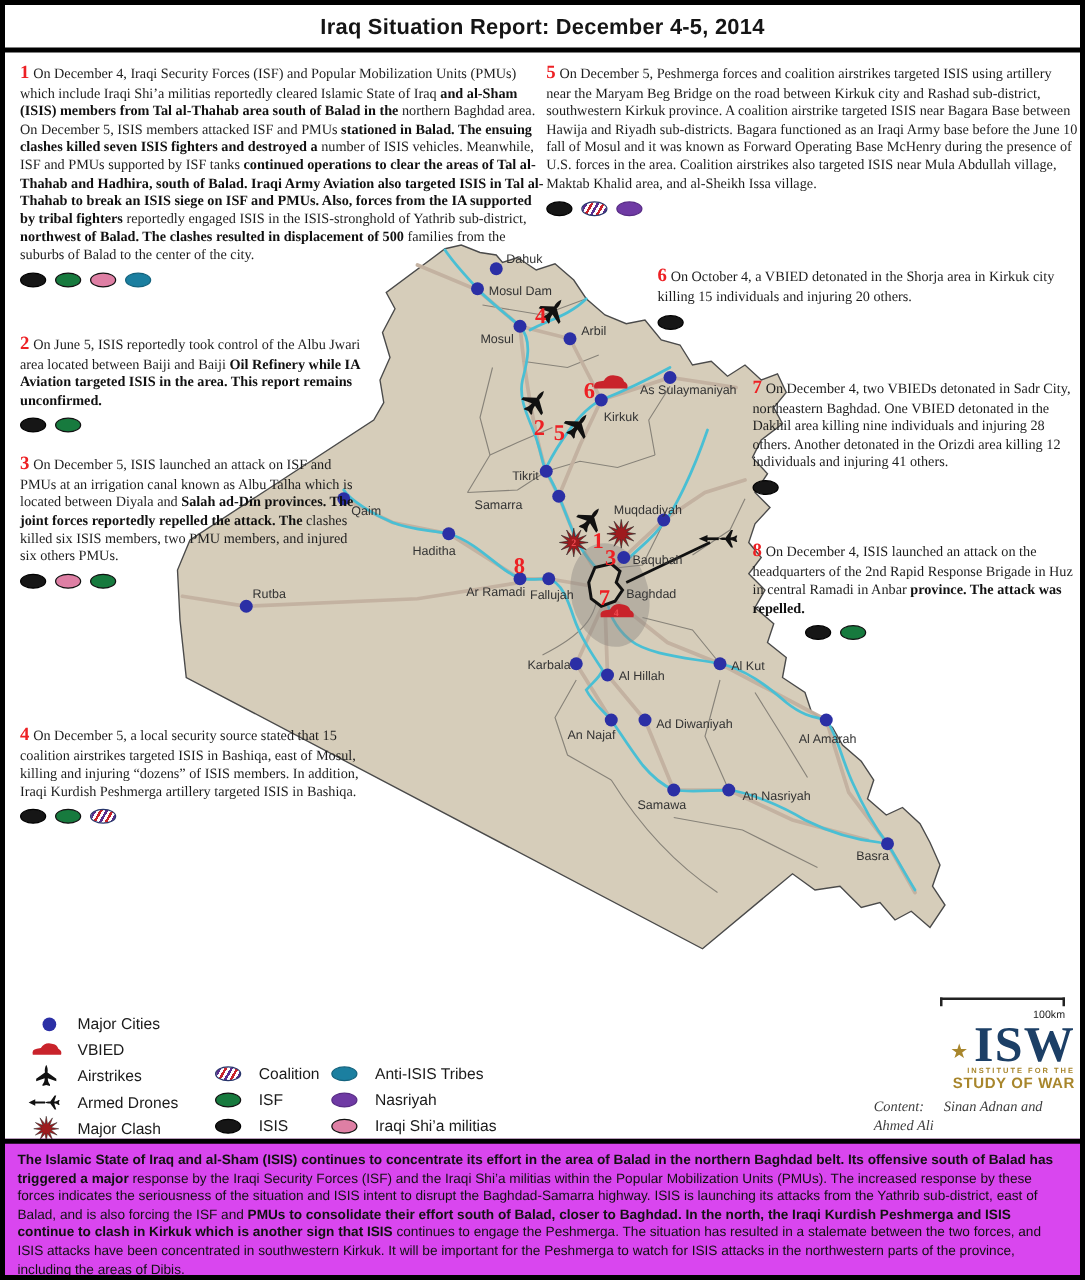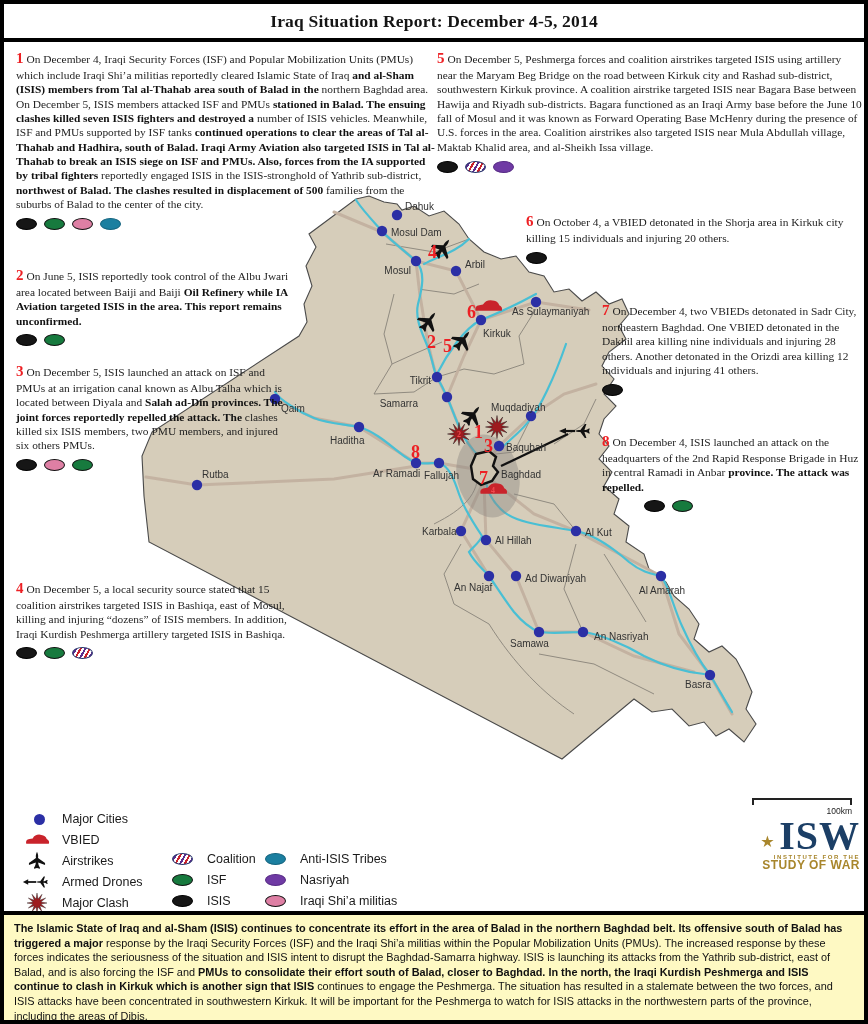--- a/index.html
+++ b/index.html
@@ -1,21 +1,21 @@
 <!DOCTYPE html>
 <html><head>
 <meta charset="utf-8">
 <style>
   html,body{margin:0;padding:0;background:#e8e8e8;}
   .page{position:relative;width:868px;height:1024px;box-sizing:border-box;background:#fff;
         border:4px solid #000;font-family:"Liberation Sans",sans-serif;overflow:hidden;}
   .titlebar{position:absolute;left:0;right:0;top:0;height:34px;border-bottom:4px solid #000;
             display:flex;align-items:center;justify-content:center;}
   .titlebar h1{margin:4px;font-size:17.5px;font-weight:600;color:#151515;letter-spacing:.2px;
-               font-family:Liberation Serif, serif;}
+               font-family:Liberation Sans, sans-serif;}
   
   #mapwrap{position:absolute;left:130px;top:190px;width:670px;height:610px;z-index:1;}
   .city-label{font-size:10px;fill:#333;font-family:"Liberation Sans",sans-serif;}
   .map-num{font-size:18px;font-weight:bold;fill:#ed2024;font-family:"Liberation Serif",serif;}
   .marker-mini-num{font-size:8px;font-weight:bold;fill:#f24a50;font-family:"Liberation Serif",serif;}
   
   .note{position:absolute;z-index:2;font-family:"Liberation Serif",serif;font-size:11.4px;
         line-height:1.26;color:#1d1d1d;text-align:left;}
   .note b{font-weight:bold;color:#111;}
   .nnum{font-family:"Liberation Serif",serif;font-weight:bold;color:#ed2024;font-size:15px;
@@ -48,21 +48,21 @@
   .medal .st{position:absolute;left:-5px;top:10px;color:#a8862c;font-size:16px;}
   .isw-text{font-family:"Liberation Serif",serif;font-weight:bold;font-size:40px;color:#1c3f66;letter-spacing:1px;}
   .inst1{font-size:6px;font-weight:bold;color:#a8862c;letter-spacing:1.6px;text-transform:uppercase;margin-top:1px;}
   .inst2{font-size:12px;font-weight:bold;color:#a8862c;letter-spacing:.5px;text-transform:uppercase;}
   .credits{margin-top:7px;padding-left:55px;font-family:"Liberation Serif",serif;font-style:italic;
            font-size:11.5px;color:#3c3c3c;line-height:1.35;}
   .credits .lab{display:inline-block;width:56px;}
   
   #summary{position:absolute;left:0;right:0;top:907px;bottom:0;border-top:4px solid #000;z-index:3;
            padding:6px 10px;box-sizing:border-box;font-size:10.9px;line-height:1.34;color:#111;
-           font-family:"Liberation Sans",sans-serif;background:#fef9c3;}
+           font-family:"Liberation Sans",sans-serif;background:#d946ef;}
   #summary b{font-weight:bold;}
 </style>
 </head>
 <body>
 
 <div class="page">
 
   <div class="titlebar">
     <h1>Iraq Situation Report: December 4-5, 2014</h1>
   </div>
@@ -352,17 +352,21 @@
       <div class="slabel">100km</div>
     </div>
     <div class="isw-wrap">
       <span class="isw-main">
         <span class="medal"><span class="rib"></span><span class="st">★</span></span>
         <span class="isw-text">ISW</span>
       </span>
       <div class="inst1">Institute for the</div>
       <div class="inst2">Study of War</div>
     </div>
+    <div class="credits">
+      <div><span class="lab">Content:</span><span>Sinan Adnan and Ahmed Ali</span></div>
+      <div><span class="lab">Graphics:</span><span>Brian Fisher</span></div>
+    </div>
   </div>
 
   <div id="summary"><b>The Islamic State of Iraq and al-Sham (ISIS) continues to concentrate its effort in the area of Balad in the northern Baghdad belt. Its offensive south of Balad has triggered a major </b><span>response by the Iraqi Security Forces (ISF) and the Iraqi Shi’a militias within the Popular Mobilization Units (PMUs). The increased response by these forces indicates the seriousness of the situation and ISIS intent to disrupt the Baghdad-Samarra highway. ISIS is launching its attacks from the Yathrib sub-district, east of Balad, and is also forcing the ISF and </span><b>PMUs to consolidate their effort south of Balad, closer to Baghdad. In the north, the Iraqi Kurdish Peshmerga and ISIS continue to clash in Kirkuk which is another sign that ISIS </b><span>continues to engage the Peshmerga. The situation has resulted in a stalemate between the two forces, and ISIS attacks have been concentrated in southwestern Kirkuk. It will be important for the Peshmerga to watch for ISIS attacks in the northwestern parts of the province, including the areas of Dibis.</span></div>
 
 </div>
 
 </body></html>

